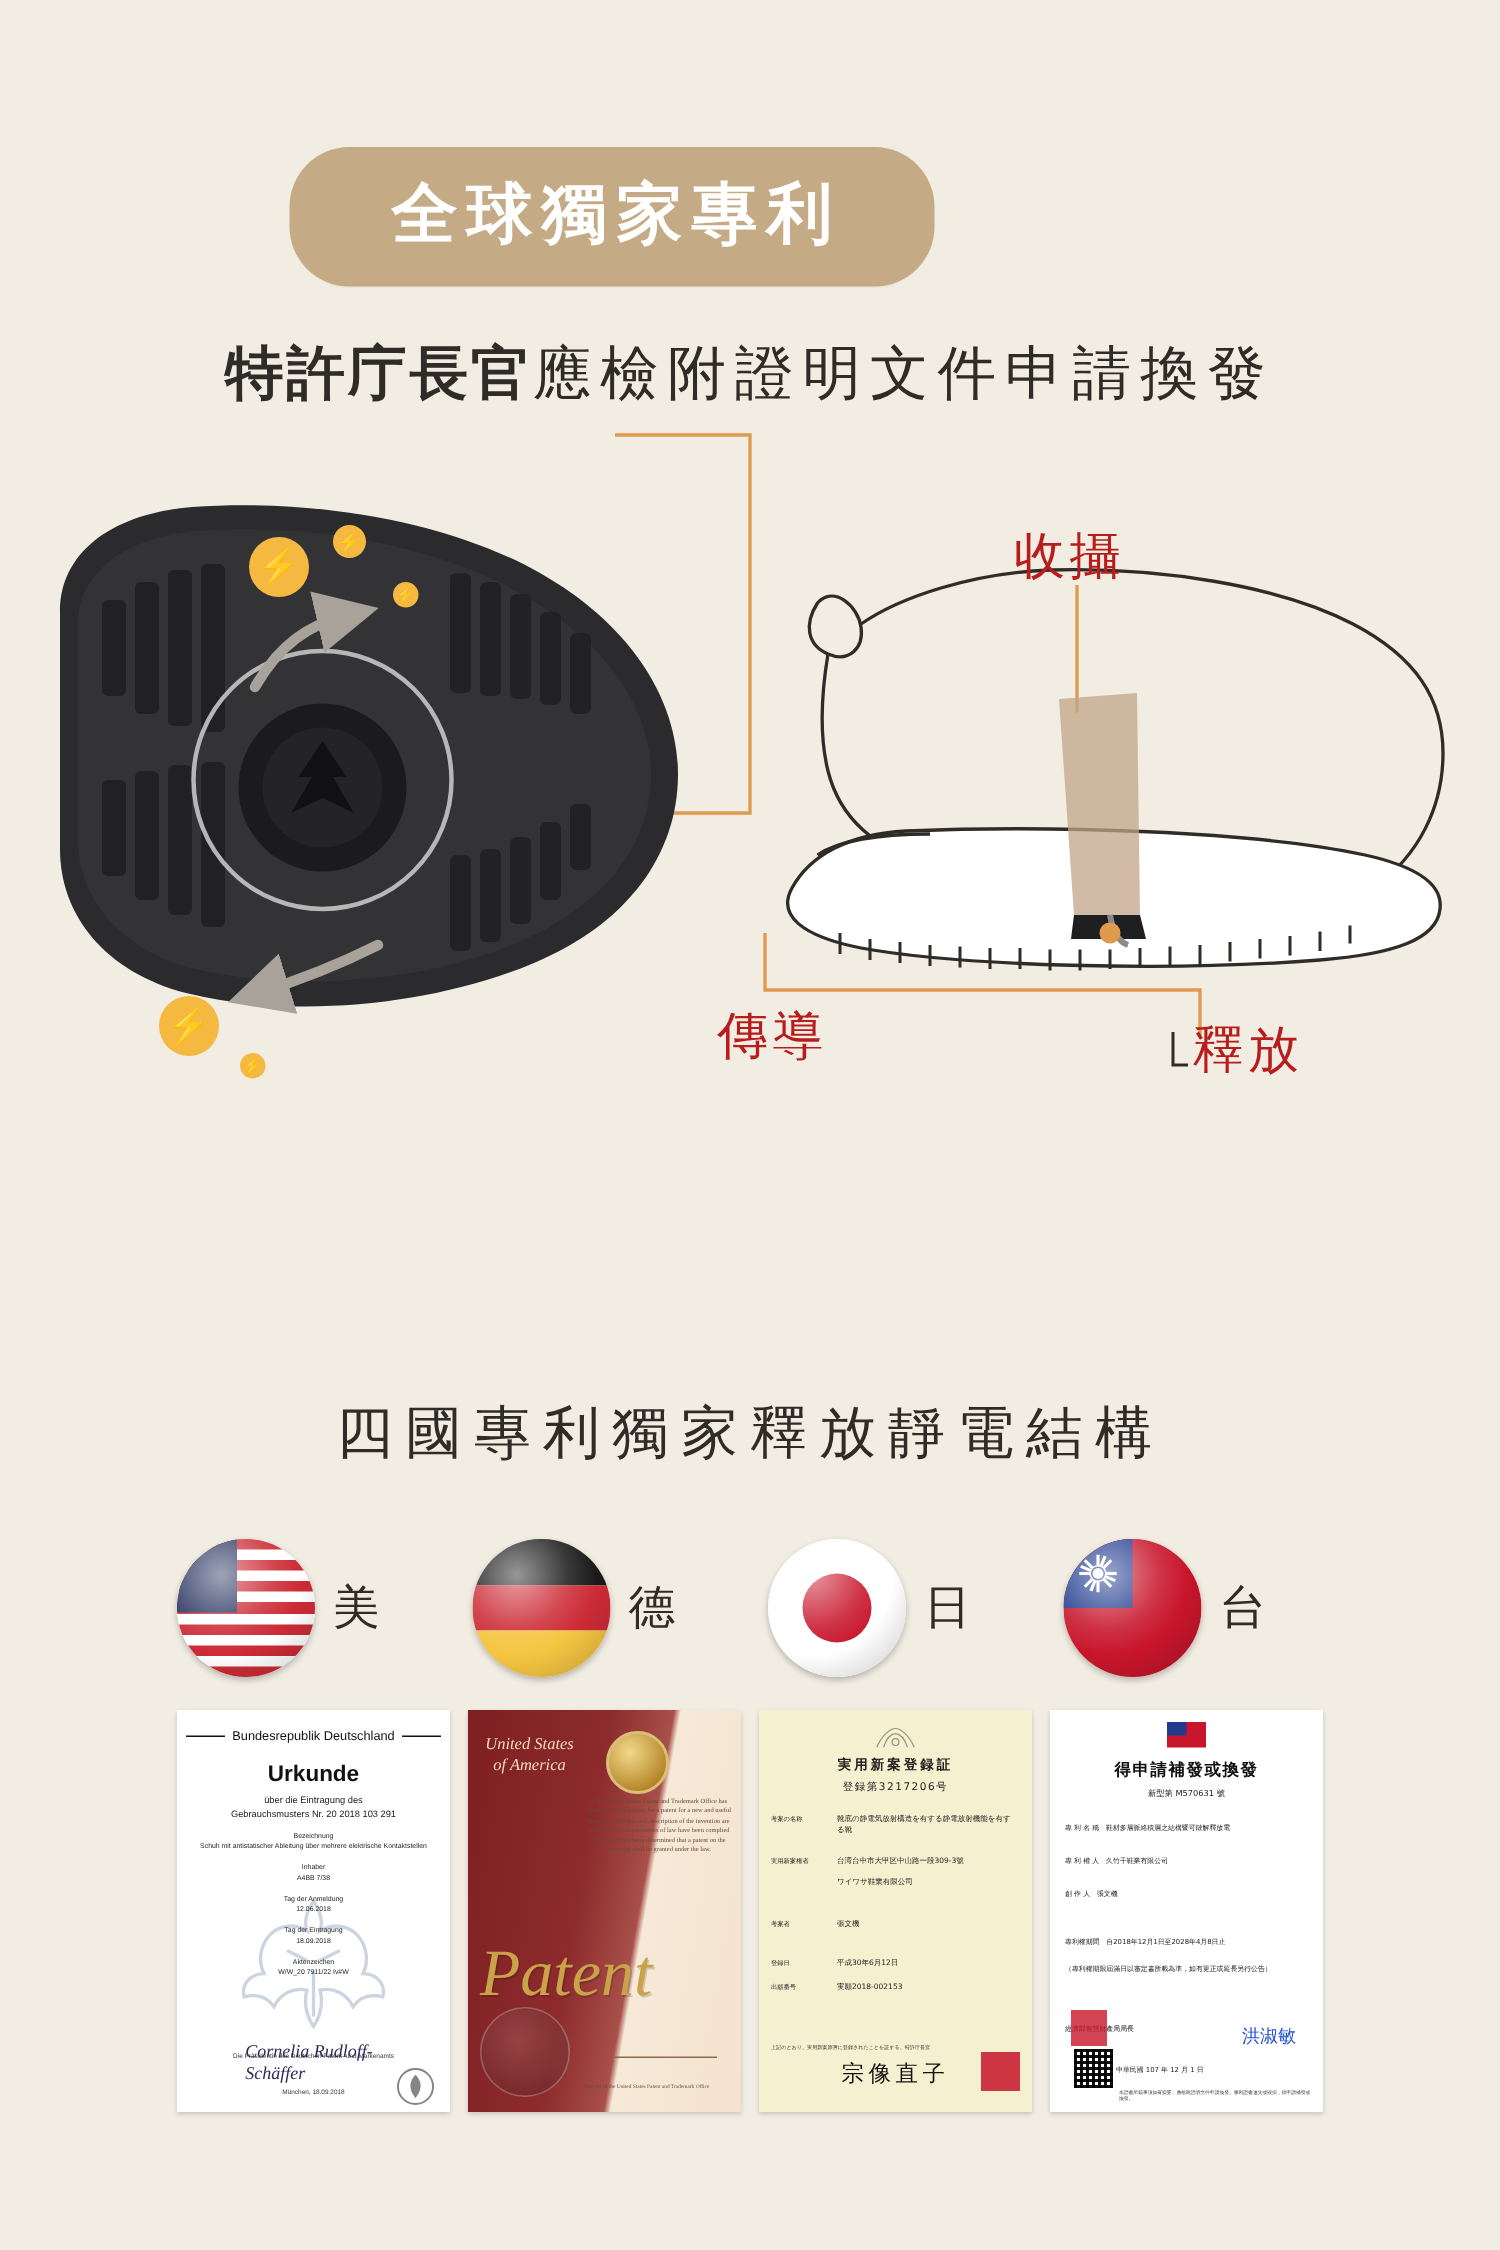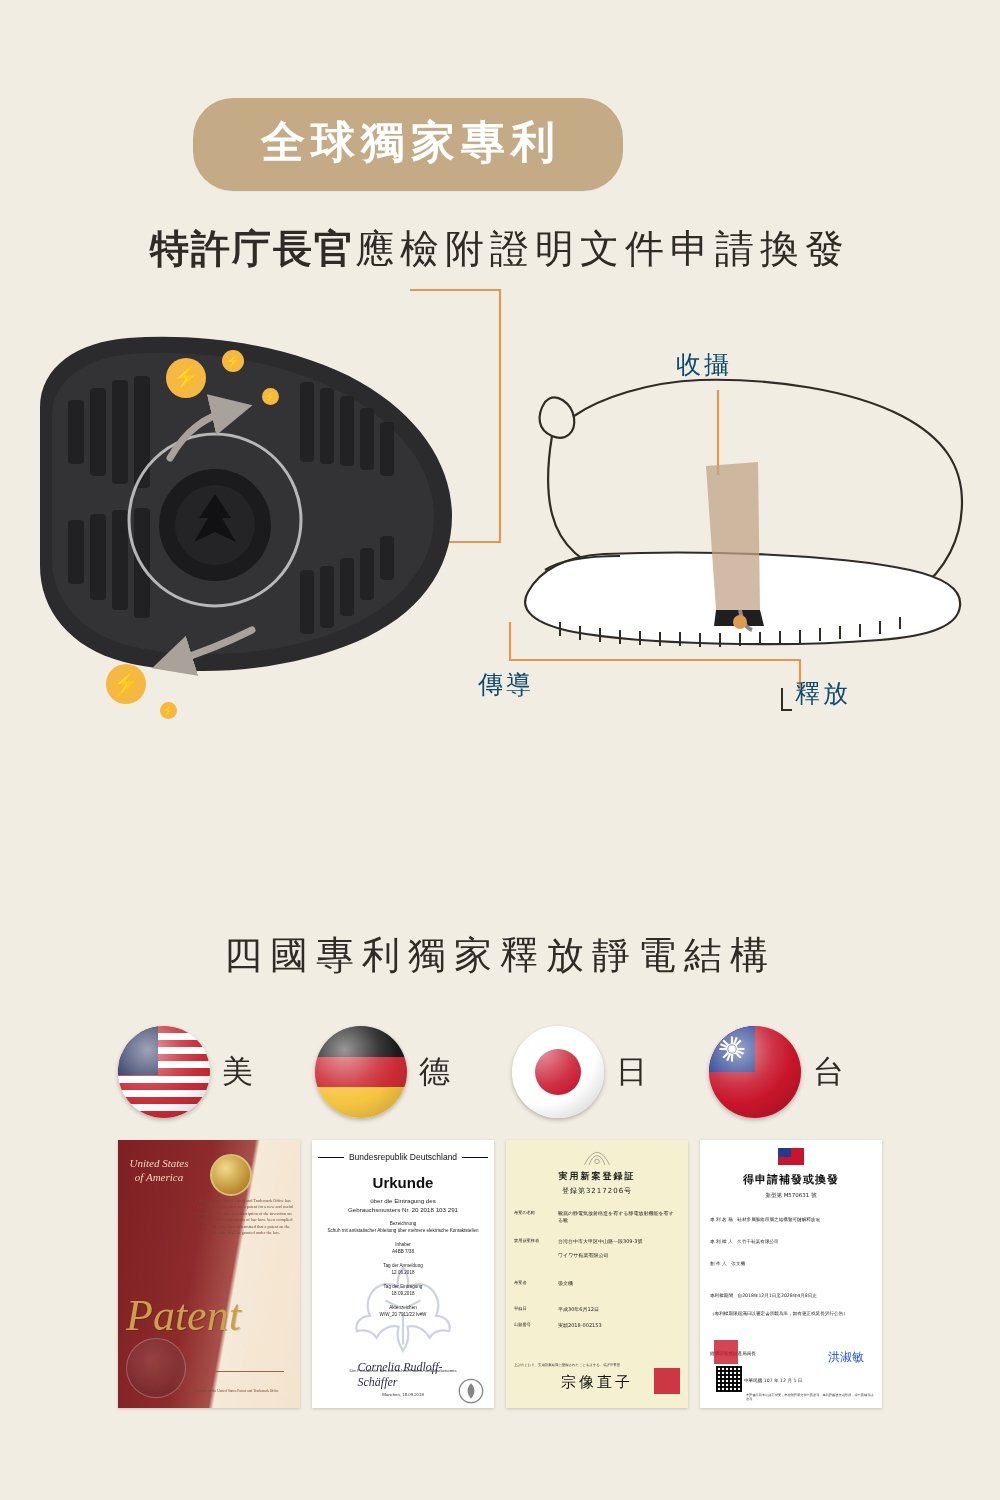--- a/index.html
+++ b/index.html
@@ -66,23 +66,23 @@
     width: 1000px;
     height: 490px;
   }
   .diagram svg {
     position: absolute;
     top: 0; left: 0;
   }
 
   .label {
     position: absolute;
-    font-size: 25px;
+    font-size: 34px;
     letter-spacing: 3px;
-    color: #0c4a6e;
+    color: #b91c1c;
     font-family: Liberation Mono, monospace;
     white-space: nowrap;
   }
   .label-shou  { top: 78px;  left: 676px; }
   .label-chuan { top: 398px; left: 478px; }
   .label-shi   { top: 407px; left: 795px; }
 
   
   .bolt {
     position: absolute;
@@ -442,30 +442,20 @@
         </svg>
       </div>
       <div class="gloss"></div>
     </div>
     <div class="flag-name">台</div>
   </div>
 </div>
 
 <div class="certs">
 
-  <div class="cert cert-us">
-    <div class="seal"></div>
-    <div class="us-head">United States of America</div>
-    <div class="us-body">of the United States Patent and Trademark Office has received an application for a patent for a new and useful invention. The title and description of the invention are enclosed. The requirements of law have been complied with, and it has been determined that a patent on the invention shall be granted under the law.</div>
-    <div class="patent-word">Patent</div>
-    <div class="us-sig"></div>
-    <div class="us-foot">Director of the United States Patent and Trademark Office</div>
-    <div class="emblem"></div>
-  </div>
-
   <div class="cert cert-de">
     <div class="de-top">
       <span class="rule"></span><span>Bundesrepublik Deutschland</span><span class="rule"></span>
     </div>
     <div class="de-title">Urkunde</div>
     <div class="de-sub" style="white-space:pre-line">über die Eintragung des
 Gebrauchsmusters Nr. 20 2018 103 291</div>
     <div class="de-body" style="white-space:pre-line">Bezeichnung
 Schuh mit antistatischer Ableitung über mehrere elektrische Kontaktstellen
 
@@ -490,20 +480,30 @@
       <span>Die Präsidentin des Deutschen Patent- und Markenamts</span>
     </div>
     <div class="de-sig">Cornelia Rudloff-Schäffer</div>
     <div class="de-foot" style="bottom:10px">München, 18.09.2018</div>
     <svg class="de-stamp" viewBox="0 0 40 40">
       <circle cx="20" cy="20" r="18" fill="none" stroke="#222" stroke-width="2"></circle>
       <path d="M20,8 C14,14 12,22 20,32 C28,22 26,14 20,8 Z" fill="#222"></path>
     </svg>
   </div>
 
+  <div class="cert cert-us">
+    <div class="seal"></div>
+    <div class="us-head">United States of America</div>
+    <div class="us-body">of the United States Patent and Trademark Office has received an application for a patent for a new and useful invention. The title and description of the invention are enclosed. The requirements of law have been complied with, and it has been determined that a patent on the invention shall be granted under the law.</div>
+    <div class="patent-word">Patent</div>
+    <div class="us-sig"></div>
+    <div class="us-foot">Director of the United States Patent and Trademark Office</div>
+    <div class="emblem"></div>
+  </div>
+
   <div class="cert cert-jp">
     <svg class="jp-emb" viewBox="0 0 60 40">
       <g stroke="#555" fill="none" stroke-width="1.4">
         <path d="M8,32 C14,18 24,10 30,10 C36,10 46,18 52,32"></path>
         <path d="M16,32 C20,20 26,16 30,16 C34,16 40,20 44,32"></path>
         <circle cx="30" cy="26" r="4"></circle>
       </g>
     </svg>
     <div class="jp-title">実用新案登録証</div>
     <div class="jp-reg">登録第3217206号</div>

